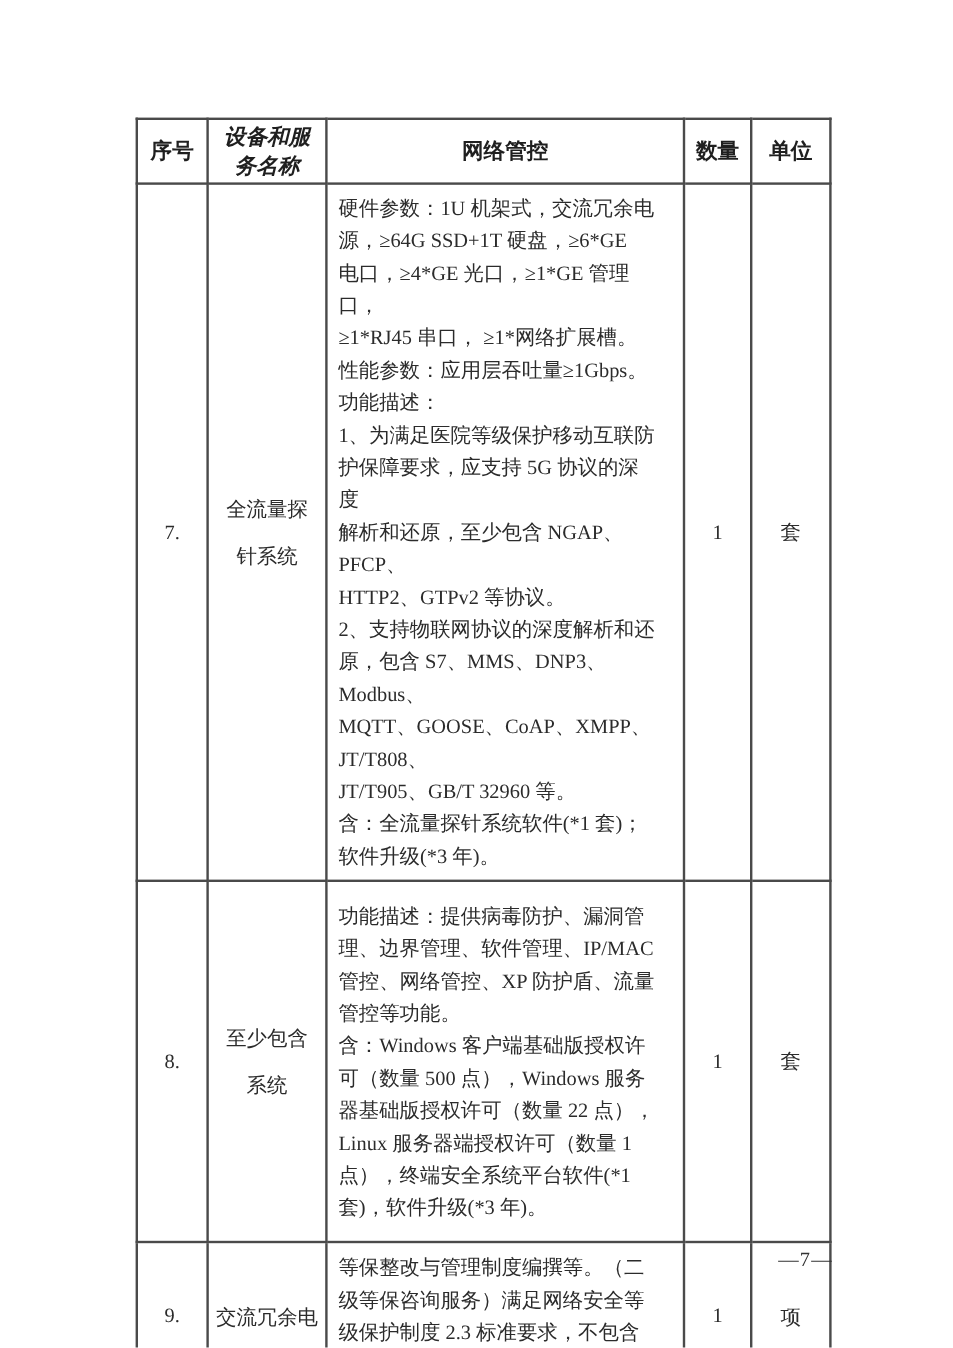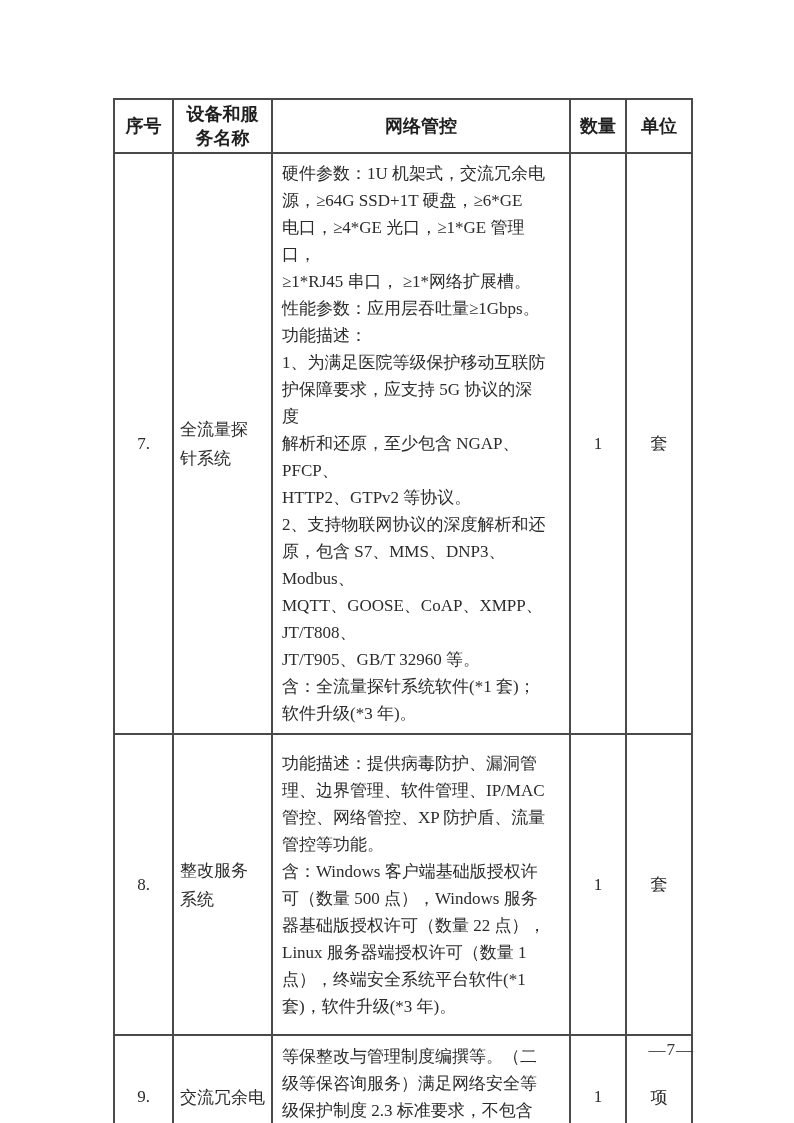--- a/index.html
+++ b/index.html
@@ -55,23 +55,23 @@
   }
   .doc-table td {
     font-size: 17px;
     color: #2b2b2b;
   }
   td.cell-no, td.cell-qty, td.cell-unit {
     text-align: center;
     vertical-align: middle;
   }
   td.cell-name {
-    text-align: left;
+    text-align: center;
     vertical-align: middle;
-    line-height: 29px;
+    line-height: 39px;
     white-space: pre-line;
     padding: 0 6px;
   }
   td.cell-desc {
     vertical-align: middle;
     text-align: left;
     line-height: 27px;
     white-space: pre-line;
     padding: 6px 23px 6px 9px;
     margin-left: 44px;
@@ -96,21 +96,21 @@
     <colgroup>
       <col class="c-no">
       <col class="c-name">
       <col class="c-desc">
       <col class="c-qty">
       <col class="c-unit">
     </colgroup>
     <thead>
       <tr>
         <th>序号</th>
-        <th class="cell-name" style="white-space:pre-line;">设备和服
+        <th class="cell-name" style="white-space:pre-line;font-style:italic;">设备和服
 务名称</th>
         <th>网络管控</th>
         <th>数量</th>
         <th>单位</th>
       </tr>
     </thead>
     <tbody>
       <tr class="row-7">
         <td class="cell-no">7.</td>
         <td class="cell-name">全流量探
@@ -129,21 +129,21 @@
 原，包含 S7、MMS、DNP3、Modbus、
 MQTT、GOOSE、CoAP、XMPP、JT/T808、
 JT/T905、GB/T 32960 等。
 含：全流量探针系统软件(*1 套)；
 软件升级(*3 年)。</td>
         <td class="cell-qty">1</td>
         <td class="cell-unit">套</td>
       </tr>
       <tr class="row-8">
         <td class="cell-no">8.</td>
-        <td class="cell-name">整改服务
+        <td class="cell-name">至少包含
 系统</td>
         <td class="cell-desc">功能描述：提供病毒防护、漏洞管
 理、边界管理、软件管理、IP/MAC
 管控、网络管控、XP 防护盾、流量
 管控等功能。
 含：Windows 客户端基础版授权许
 可（数量 500 点），Windows 服务
 器基础版授权许可（数量 22 点），
 Linux 服务器端授权许可（数量 1
 点），终端安全系统平台软件(*1

